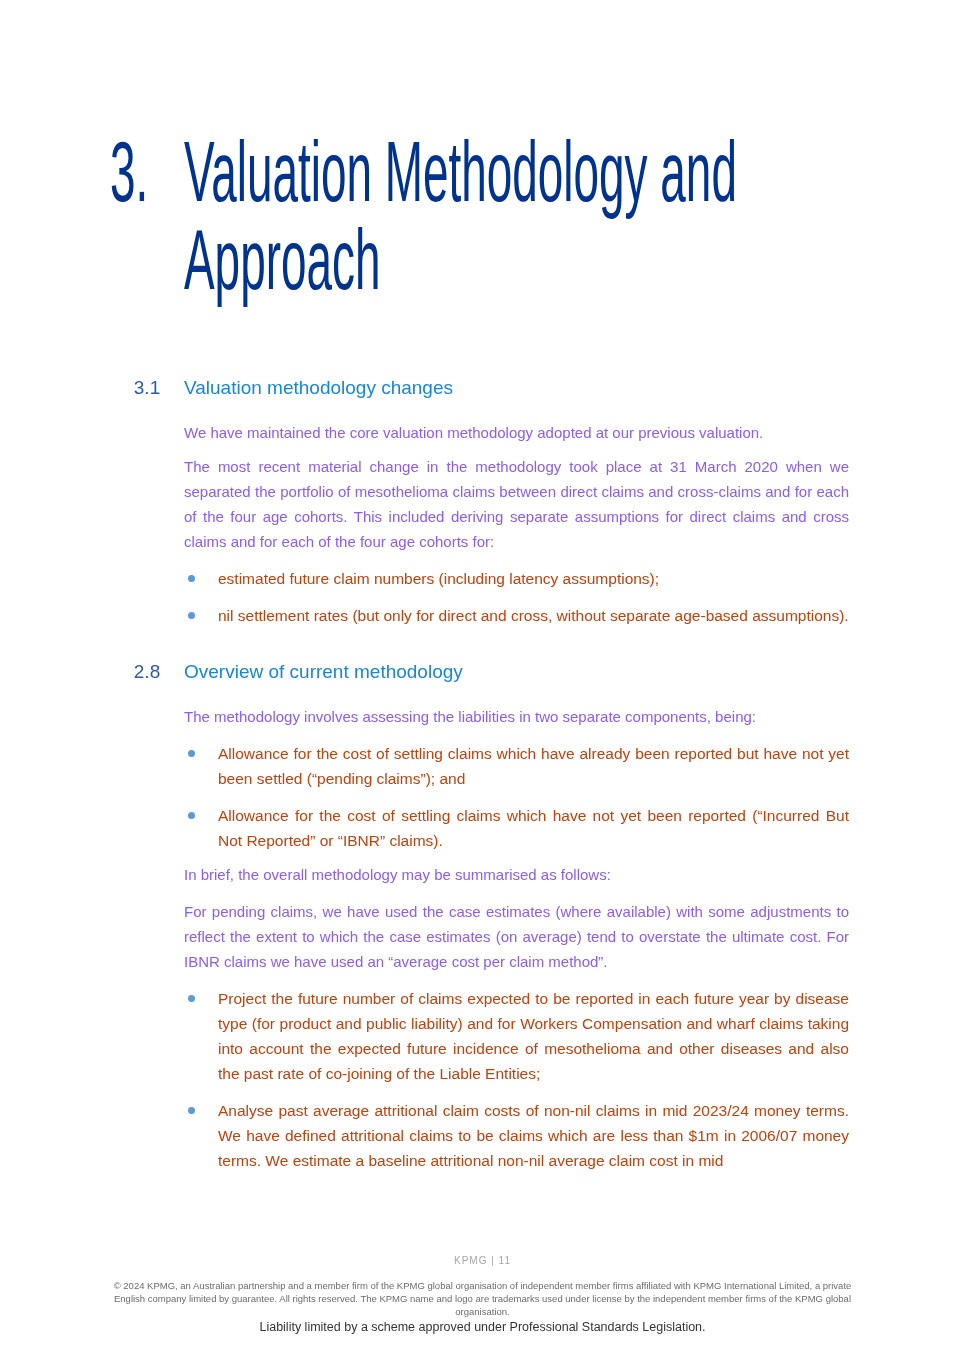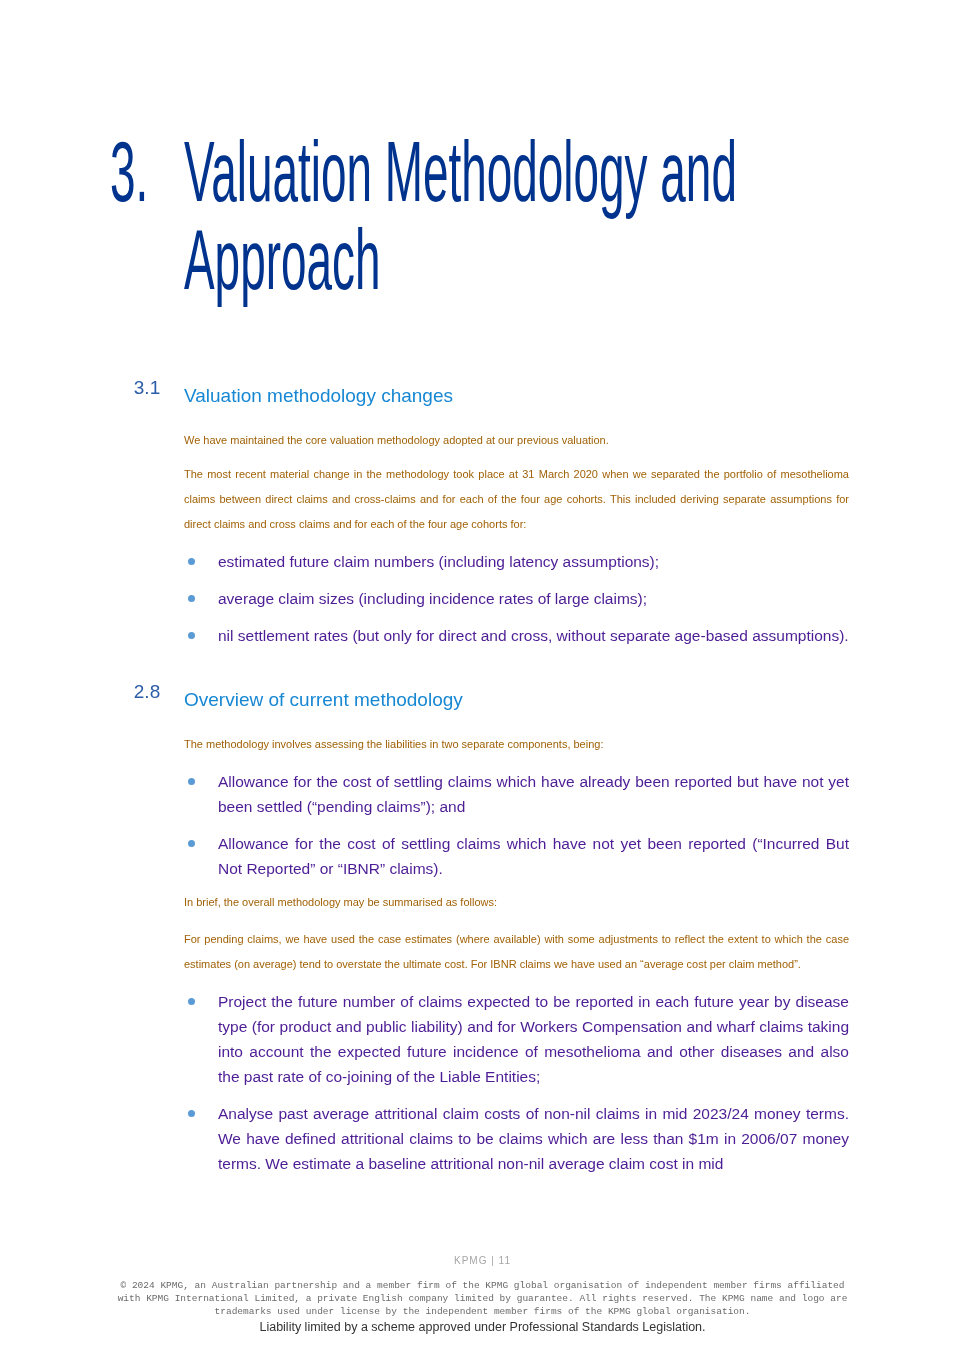--- a/index.html
+++ b/index.html
@@ -26,56 +26,56 @@
     display:inline-block; white-space:nowrap;
     transform:scaleX(0.54); transform-origin:0 50%;
   }
 
   
   .section { display:flex; margin-top:32px; }
   .sec-num {
     width:74px; flex:none;
     font-size:19px; line-height:24px; color:#2A5CA8;text-align:center;
   }
-  .sec-body { width:665px; flex:none;margin-top:8px; }
+  .sec-body { width:665px; flex:none; }
   .sec-heading {
     font-size:19px; line-height:24px; color:#1787D3; font-weight:400;
     margin-bottom:20px;
   }
   .para {
-    font-size:11px; line-height:25px; color:#a16207;
+    font-size:15px; line-height:25px; color:#8b5cf6;
     text-align:justify; margin-top:9px;
   }
   .para.first { margin-top:0; }
   .bullets { margin-top:2px; }
   .bullet-item { position:relative; padding-left:34px; margin-top:12px; }
   .bullet-dot {
     position:absolute; left:4px; top:9px;
     width:7px; height:7px; border-radius:50%;
     background:#5B9BD5;
   }
   .bullet-text {
     display:block;
-    font-size:15.5px; line-height:25px; color:#4c1d95;
+    font-size:15.5px; line-height:25px; color:#c2410c;
     text-align:justify;
   }
 
   
   .footer {
     position:absolute; left:0; right:0; bottom:30px;
     text-align:center;
   }
   .page-label {
     font-size:10px; color:#A6A6A6; letter-spacing:1px;
     margin-bottom:13px;
     text-align:center;
   }
   .disclaimer {
     max-width:748px; margin:1px auto;
-    font-size:9.5px; line-height:13px; color:#6B6B6B;font-family:Liberation Mono, monospace;
+    font-size:9.5px; line-height:13px; color:#6B6B6B;
   }
   .liability {
     margin-top:2px;
     font-size:12.5px; line-height:15px; color:#333333;
   }
 </style>
 </head>
 <body>
 
 <div class="page">
@@ -98,24 +98,20 @@
     <div class="section" style="margin-top:0">
       <div class="sec-num">3.1</div>
       <div class="sec-body">
         <div class="sec-heading">Valuation methodology changes</div>
         <p class="para first">We have maintained the core valuation methodology adopted at our previous valuation.</p>
         <p class="para">The most recent material change in the methodology took place at 31 March 2020 when we separated the portfolio of mesothelioma claims between direct claims and cross-claims and for each of the four age cohorts. This included deriving separate assumptions for direct claims and cross claims and for each of the four age cohorts for:</p>
         <div class="bullets">
           <div class="bullet-item">
             <span class="bullet-dot"></span>
             <span class="bullet-text">estimated future claim numbers (including latency assumptions);</span>
-          </div>
-          <div class="bullet-item">
-            <span class="bullet-dot"></span>
-            <span class="bullet-text">average claim sizes (including incidence rates of large claims);</span>
           </div>
           <div class="bullet-item">
             <span class="bullet-dot"></span>
             <span class="bullet-text">nil settlement rates (but only for direct and cross, without separate age-based assumptions).</span>
           </div>
         </div>
       </div>
     </div>
 
     <div class="section">

